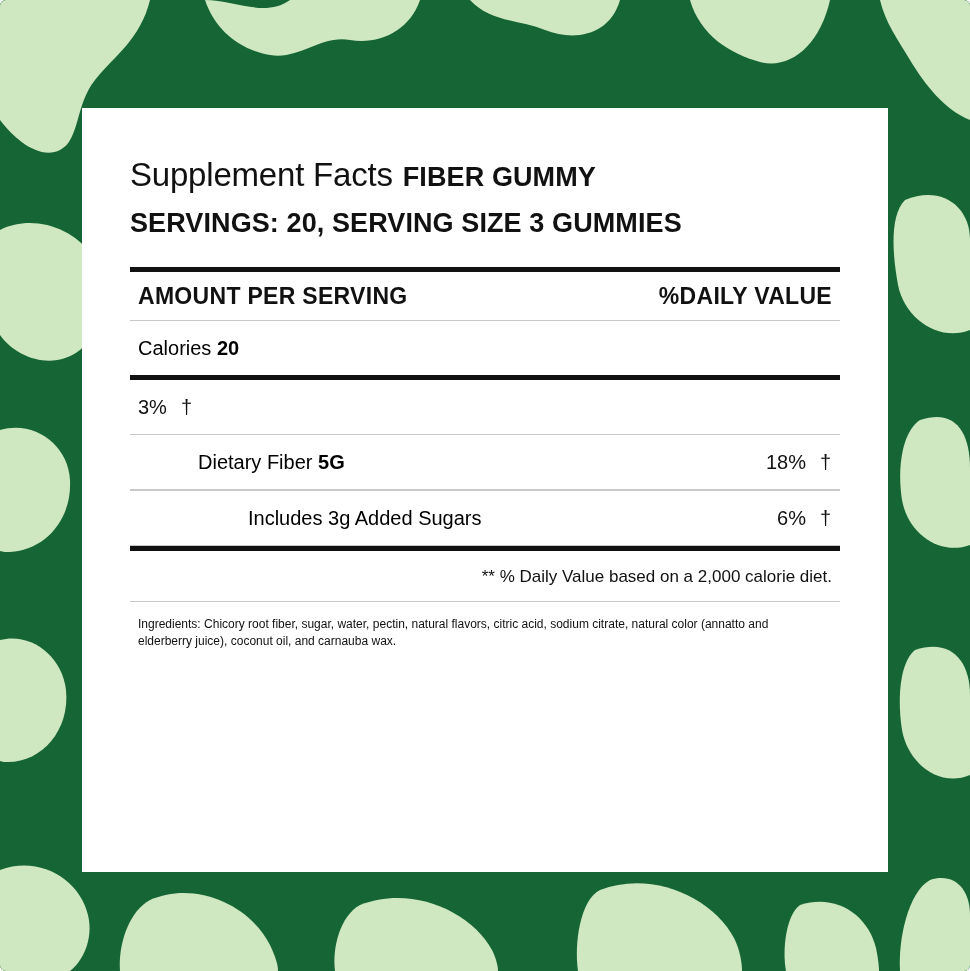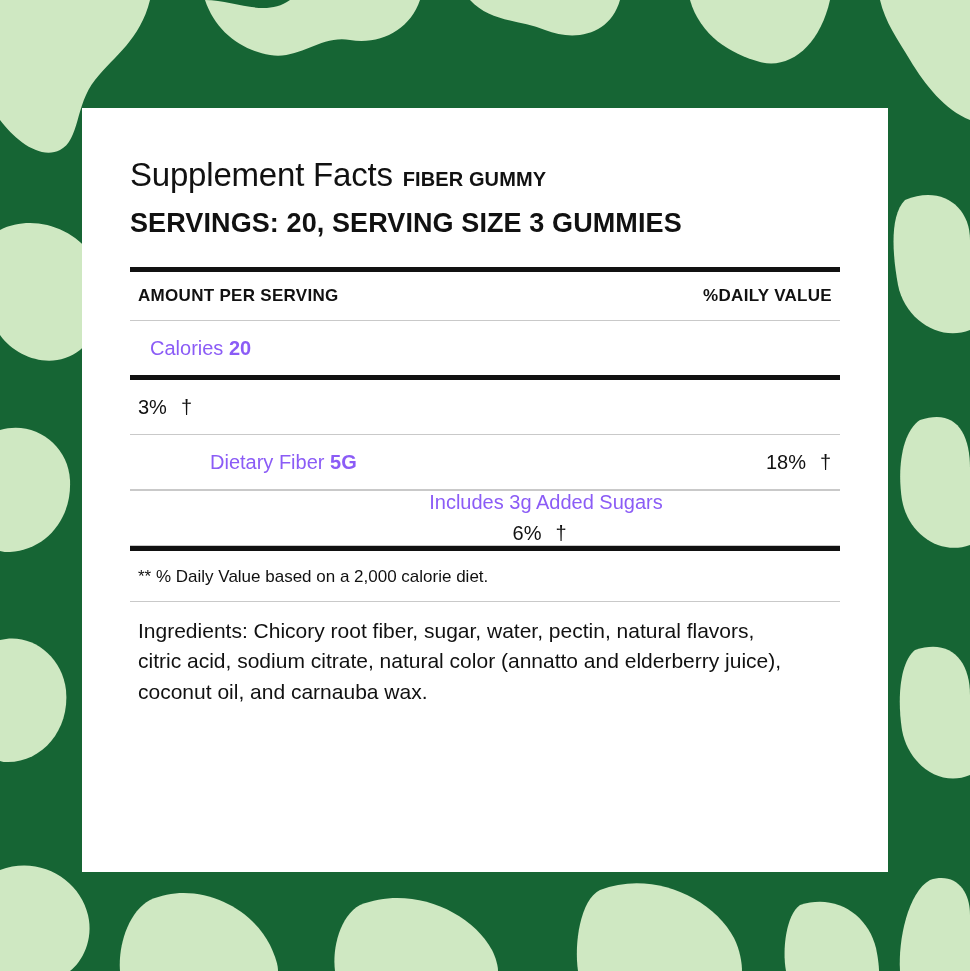--- a/index.html
+++ b/index.html
@@ -6,20 +6,21 @@
   html, body {
     margin: 0; padding: 0;
     width: 970px; height: 971px;
     font-family: "Liberation Sans", sans-serif;
   }
   #page {
     position: relative;
     width: 970px; height: 971px;
     overflow: hidden;
     background: #166534;
+    border-radius: 6px;
   }
   
   #camo { position: absolute; inset: 0; width: 100%; height: 100%; }
 
   
   #card {
     position: absolute;
     left: 82px; top: 108px;
     width: 806px; height: 764px;
     background: #ffffff;
@@ -37,21 +38,21 @@
     gap: 10px;
     white-space: nowrap;
   }
   .title-main {
     font-size: 33px;
     font-weight: 400;
     color: #111111;
     letter-spacing: -0.2px;
   }
   .title-product {
-    font-size: 20px;
+    font-size: 27px;
     font-weight: 700;
     color: #111111;
     letter-spacing: 0.1px;
   }
   .servings {
     margin-top: 14px;
     font-size: 27px;
     font-weight: 700;
     color: #111111;
     letter-spacing: 0.1px;
@@ -63,57 +64,57 @@
   .sp-28 { height: 28px; }
 
   
   .row {
     display: flex;
     align-items: center;
     justify-content: space-between;
     padding: 0 8px 0 8px;
     min-height: 54px;
   }
-  .row .left  { font-size: 20px; color: #8b5cf6; font-weight: 400; margin-left: 12px; }
+  .row .left  { font-size: 20px; color: #000000; font-weight: 400; }
   .row .right { font-size: 20px; color: #111111; font-weight: 400; display:flex; align-items:baseline; gap: 14px;}
   .row .b { font-weight: 700; }
 
   .hdr-row {
     display: flex;
     align-items: center;
     justify-content: space-between;
     padding: 0 8px;
     min-height: 48px;
   }
   .hdr-row span {
-    font-size: 17px;
+    font-size: 23px;
     font-weight: 700;
     letter-spacing: 0.3px;
     color: #111111;
   }
 
   .indent-1 { padding-left: 68px; }
-  .indent-2 { padding-left: 118px; flex-direction: column; }
+  .indent-2 { padding-left: 118px; }
 
   .dagger { display:inline-block; width: 12px; text-align: left; }
 
   
   .notes {
     display: flex;
-    justify-content: space-between;
+    justify-content: flex-end;
     padding: 16px 8px 14px 8px;
     font-size: 17px;
     color: #111111;
     gap: 37px;
   }
   .notes .right-note { padding-right: 6px; }
 
   .ingredients {
     padding: 14px 8px 0 8px;
-    font-size: 21px;
+    font-size: 12px;
     line-height: 1.45;
     color: #111111;
     max-width: 680px;
   }
 </style>
 </head>
 <body>
 
 <div id="page">
 

